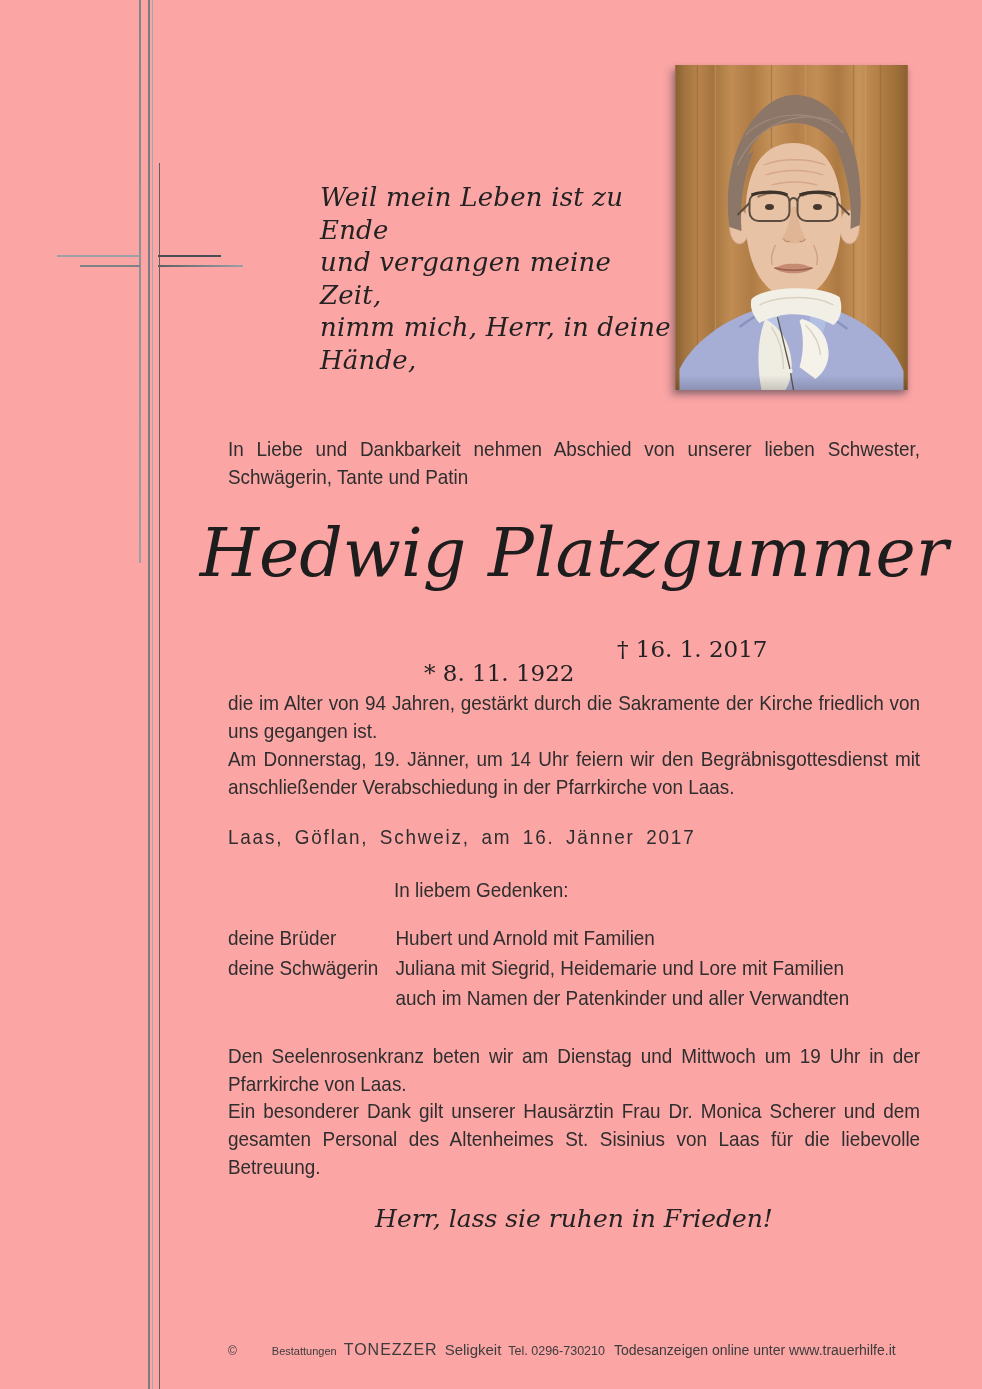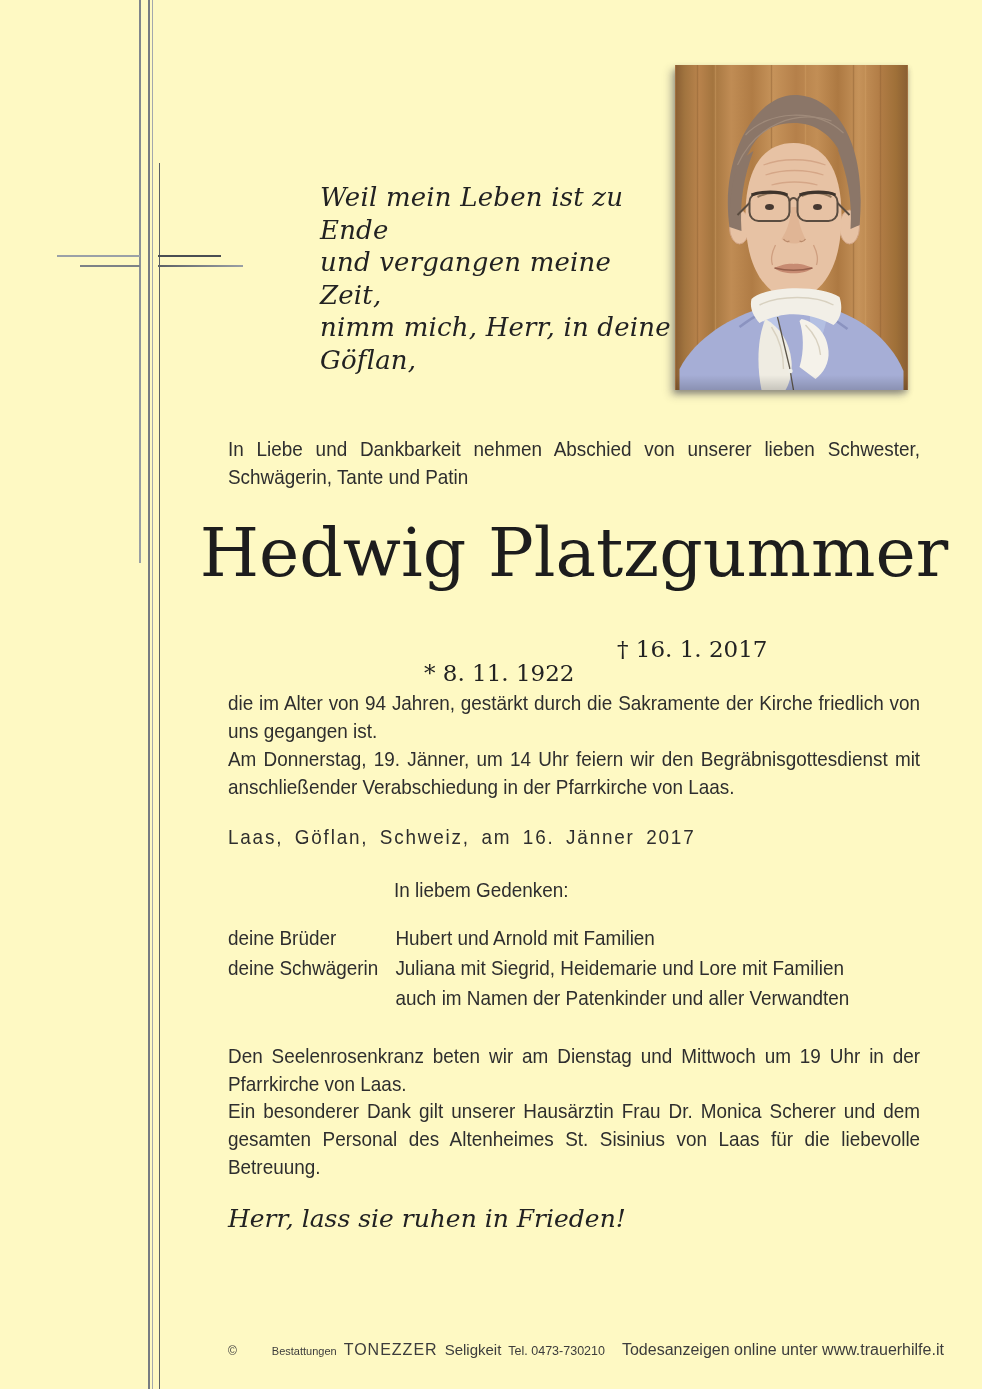--- a/index.html
+++ b/index.html
@@ -1,18 +1,18 @@
 <!DOCTYPE html>
 <html><head>
 <meta charset="utf-8">
 <style>
   html,body { margin:0; padding:0; background:#dcdcdf; }
   .sheet {
     position:relative; width:982px; height:1389px;
-    background:#fef9c3; overflow:hidden;
+    background:#fca5a5; overflow:hidden;
     font-family:"Liberation Sans", sans-serif; color:#2e2e2e;
   }
   
   .vline, .hline { position:absolute; }
   .v1 { left:139px; top:0; width:2px; height:563px; background:linear-gradient(#7e848a,#9aa0a5); }
   .v2 { left:148px; top:0; width:1.5px; height:1389px; background:#777c81; }
   .v2b{ left:151.5px; top:0; width:1.5px; height:1389px; background:#a3a8ad; }
   .v3 { left:158.5px; top:163px; width:1.5px; height:1226px; background:#5c6165; }
   .h1a{ left:57px;  top:255px; width:83px; height:1.5px; background:#9ba1a7; }
   .h1b{ left:158px; top:255px; width:63px; height:2px;   background:#4a4e52; }
@@ -21,29 +21,29 @@
 
   
   .script { font-family:"DejaVu Serif", serif; font-style:italic; color:#222; }
   .poem {
     position:absolute; left:320px; top:181px; width:360px;
     font-size:26px; line-height:32.5px; letter-spacing:.2px;
   }
   .deceased-name {
     position:absolute; left:228px; top:496px; width:692px; height:112px;
     display:flex; align-items:center; justify-content:center;
-    font-family:"DejaVu Serif", serif; 
+    font-family:"DejaVu Serif", serif; font-style:italic;
     font-size:68px; color:#1d1d1d; white-space:nowrap;
   }
   .dates { position:absolute; left:228px; top:636px; width:692px; height:30px;
     font-family:"DejaVu Serif", serif; font-size:23px; color:#222; }
   .dates .birth { position:absolute; left:196px;margin-top:24px; }
   .dates .death { position:absolute; left:389px; }
   .closing {
-    position:absolute; left:228px; top:1204px; width:692px; 
+    position:absolute; left:228px; top:1204px; width:692px; text-align:center;
     font-size:25px;
   }
 
   
   .cond {
     position:absolute; left:228px; width:769px;
     transform:scaleX(0.9); transform-origin:0 0;
     font-size:21px; line-height:28px; color:#2e2e2e;
     text-align:justify;
   }
@@ -71,42 +71,42 @@
   .footer {
     position:absolute; left:228px; top:1341px;
     display:flex; align-items:baseline; gap:7px;
     color:#3c3c3c; white-space:nowrap;
   }
   .f-copy  { font-size:12px; }
   .f-cat   { font-size:11px;margin-left:28px; }
   .f-brand { font-size:16px; letter-spacing:1px; }
   .f-loc   { font-size:15px; }
   .f-tel   { font-size:12.5px; }
-  .f-online{ font-size:16px; margin-left:10px; }
+  .f-online{ font-size:14px; margin-left:2px; }
 </style>
 </head>
 <body>
 
 <div class="sheet">
 
   <div>
     <div class="vline v1"></div>
     <div class="vline v2"></div>
     <div class="vline v2b"></div>
     <div class="vline v3"></div>
     <div class="hline h1a"></div>
     <div class="hline h1b"></div>
     <div class="hline h2a"></div>
     <div class="hline h2b"></div>
   </div>
 
   <div class="poem script">
     <div>Weil mein Leben ist zu Ende</div>
     <div>und vergangen meine Zeit,</div>
-    <div>nimm mich, Herr, in deine Göflan,</div>
+    <div>nimm mich, Herr, in deine Hände,</div>
   </div>
 
   <div class="photo">
     <svg viewBox="0 0 232 325" width="233" height="325" role="img">
       <defs>
         <linearGradient id="wood" x1="0" y1="0" x2="1" y2="0">
           <stop offset="0" stop-color="#8a5f33"></stop>
           <stop offset=".04" stop-color="#a1743f"></stop>
           <stop offset=".10" stop-color="#b9834c"></stop>
           <stop offset=".16" stop-color="#a4753f"></stop>
@@ -237,17 +237,17 @@
   <div class="cond para3">Den Seelenrosenkranz beten wir am Dienstag und Mittwoch um 19 Uhr in der Pfarrkirche von Laas.</div>
   <div class="cond para4">Ein besonderer Dank gilt unserer Hausärztin Frau Dr. Monica Scherer und dem gesamten Personal des Altenheimes St. Sisinius von Laas für die liebevolle Betreuung.</div>
 
   <div class="closing script">Herr, lass sie ruhen in Frieden!</div>
 
   <div class="footer">
     <span class="f-copy">©</span>
     <span class="f-cat">Bestattungen</span>
     <span class="f-brand">TONEZZER</span>
     <span class="f-loc">Seligkeit</span>
-    <span class="f-tel">Tel. 0473-730210</span>
+    <span class="f-tel">Tel. 0296-730210</span>
     <span class="f-online">Todesanzeigen online unter www.trauerhilfe.it</span>
   </div>
 
 </div>
 
 </body></html>

